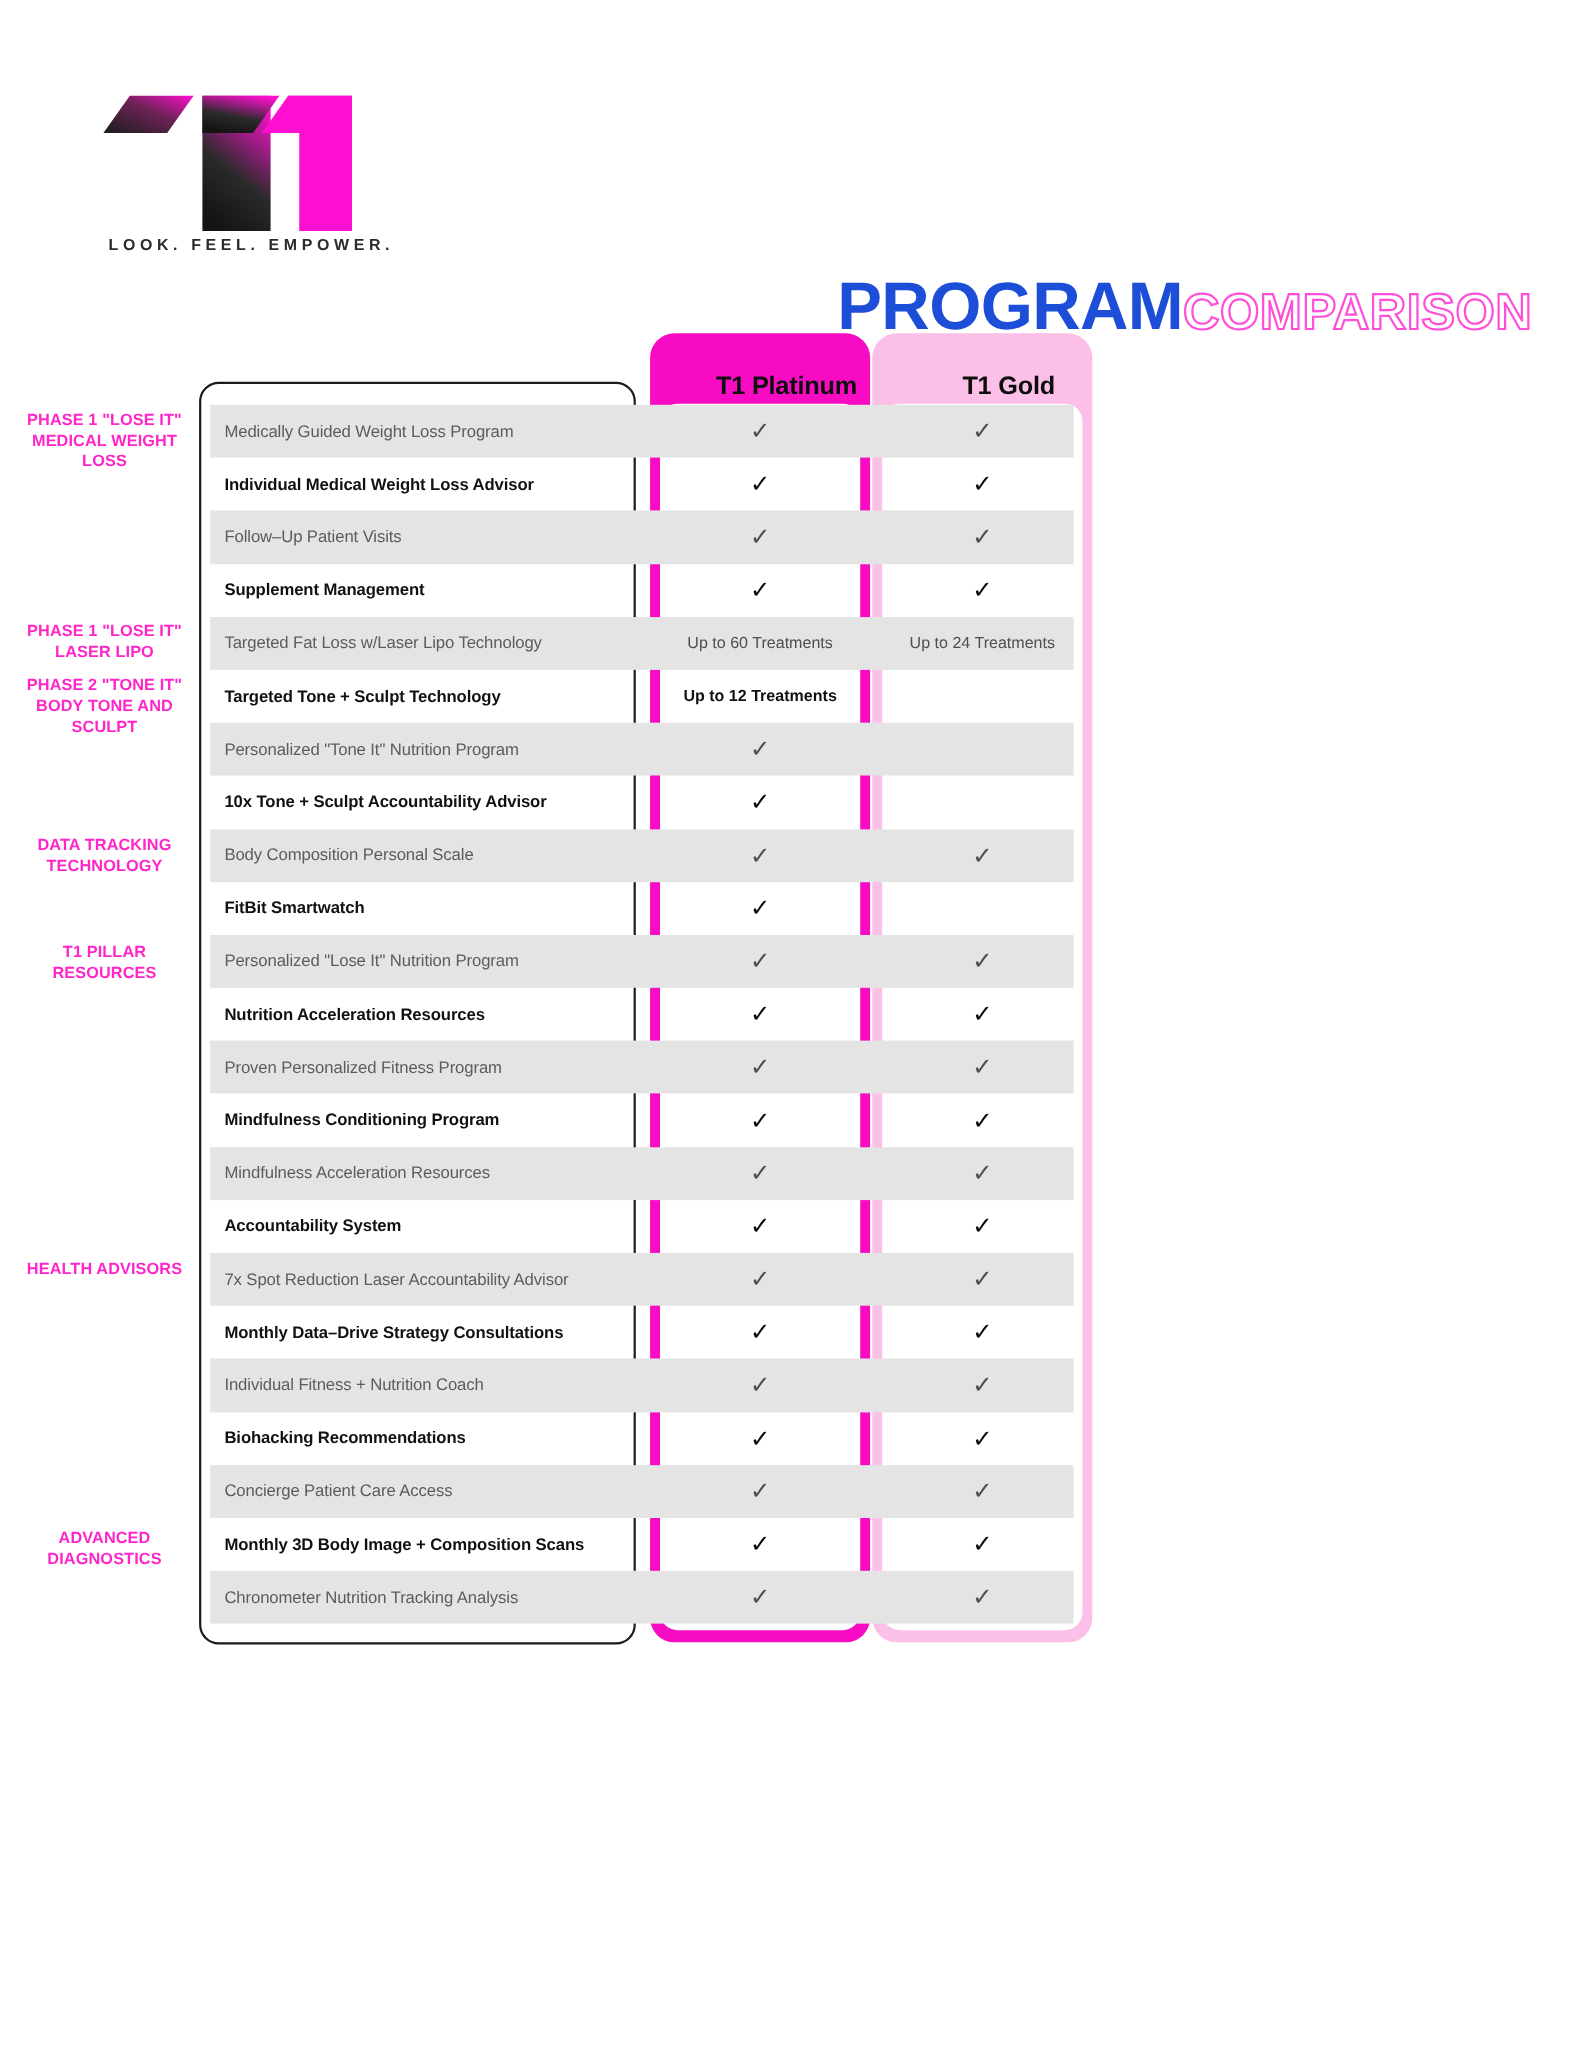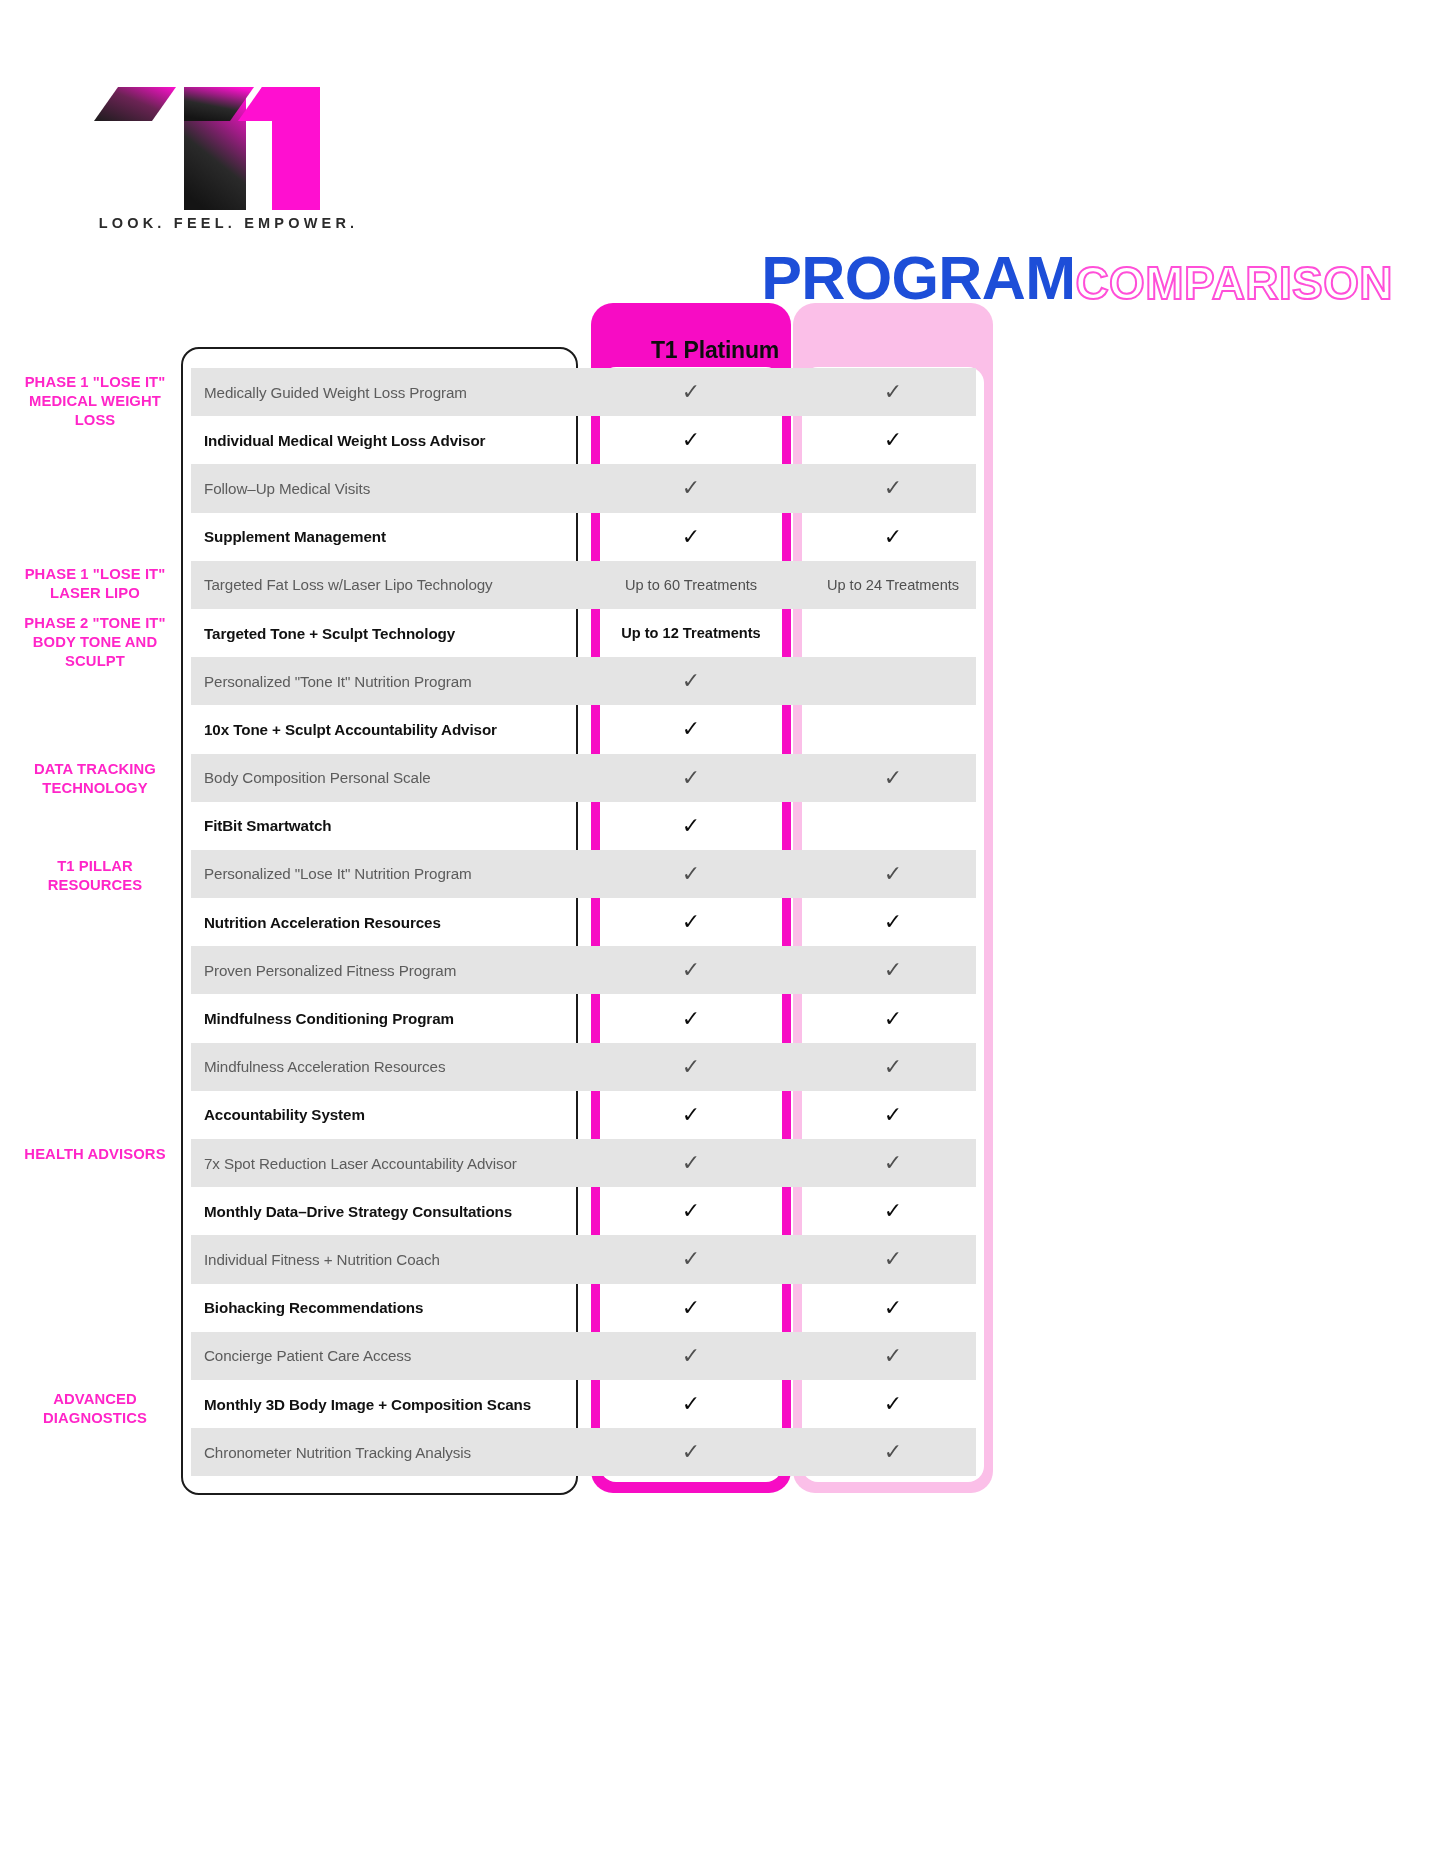--- a/index.html
+++ b/index.html
@@ -137,20 +137,21 @@
   <div class="title-row">
     <span class="title-solid">PROGRAM</span>
       <span class="title-outline">COMPARISON</span>
   </div>
 
   <div class="col-card col-platinum">
     <div class="col-head">T1 Platinum</div>
     <div class="col-inner"></div>
   </div>
   <div class="col-card col-gold">
+    <div class="col-head">T1 Gold</div>
     <div class="col-inner"></div>
   </div>
 
   <div class="table-frame"></div>
 
   <div id="cats">
       <div class="cat" style="top: 373px;">PHASE 1 "LOSE IT"<br>MEDICAL WEIGHT<br>LOSS</div>
       <div class="cat" style="top: 565px;">PHASE 1 "LOSE IT"<br>LASER LIPO</div>
       <div class="cat" style="top: 614px;">PHASE 2 "TONE IT"<br>BODY TONE AND<br>SCULPT</div>
       <div class="cat" style="top: 760px;">DATA TRACKING<br>TECHNOLOGY</div>
@@ -175,21 +176,21 @@
         <div class="label">Individual Medical Weight Loss Advisor</div>
         <div class="cell cell-plat">
           <span class="chk">✓</span>
         </div>
         <div class="cell cell-gold">
           <span class="chk">✓</span>
         </div>
       </div>
       <div class="row">
         <div class="band"></div>
-        <div class="label">Follow–Up Medical Visits</div>
+        <div class="label">Follow–Up Patient Visits</div>
         <div class="cell cell-plat">
           <span class="chk">✓</span>
         </div>
         <div class="cell cell-gold">
           <span class="chk">✓</span>
         </div>
       </div>
       <div class="row alt">
         <div class="band"></div>
         <div class="label">Supplement Management</div>

